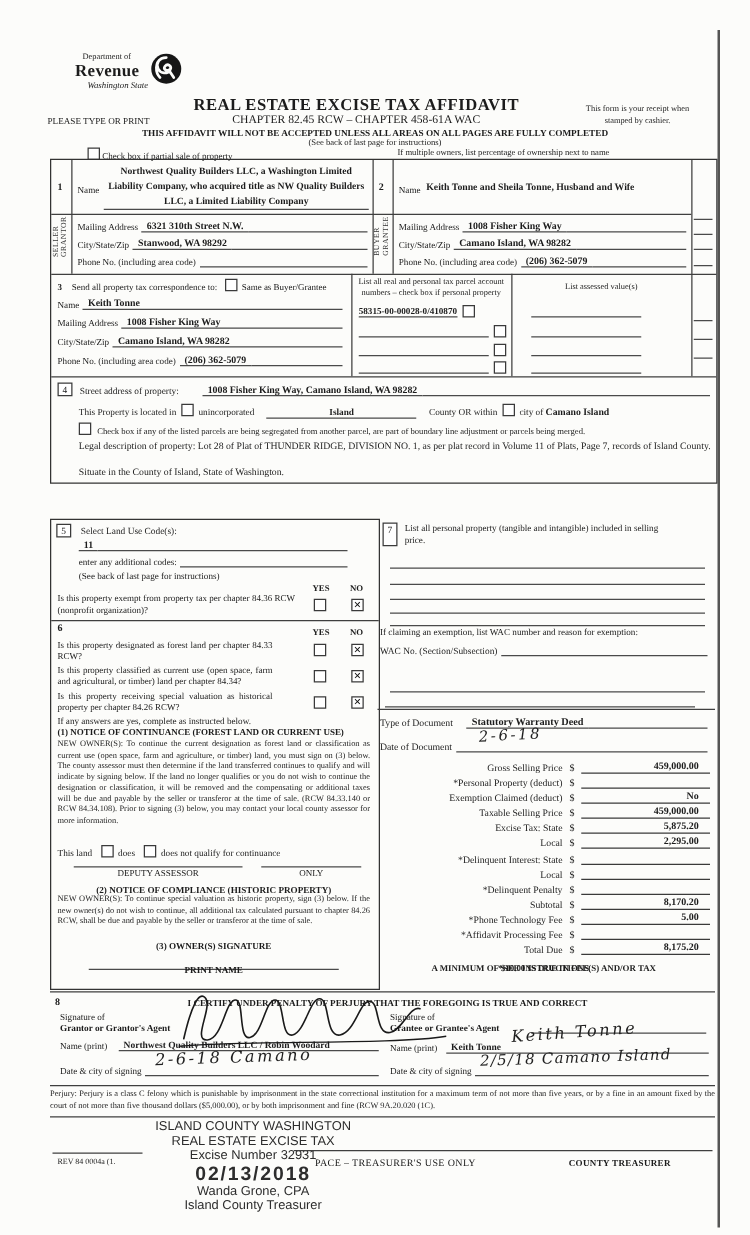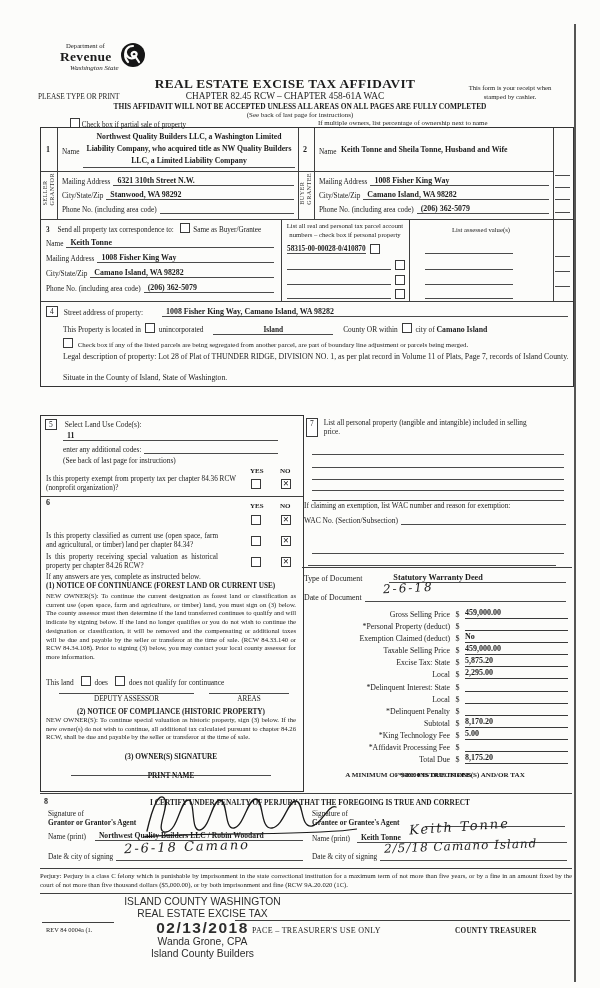--- a/index.html
+++ b/index.html
@@ -16,21 +16,21 @@
   .fr{display:flex;align-items:flex-end}
   .fl{flex:1;border-bottom:1px solid #4a4a4a;min-height:9px}
   .ul{border-bottom:1px solid #4a4a4a;height:9px}
   .lab{font-size:7.3px;white-space:nowrap;margin-right:3px}
   .tv{font-weight:bold;font-size:7.9px;white-space:nowrap;padding:0 4px}
   .vlab{writing-mode:vertical-rl;transform:rotate(180deg);font-size:6.2px;letter-spacing:.4px;line-height:6.6px;color:#333}
   .hand{font-style:italic;font-family:"DejaVu Serif",serif;color:#1f1f1f}
   .mrow{display:flex;align-items:flex-end;height:10.4px;margin-top:1.7px}
   .mlab{width:148px;text-align:right;font-size:7.8px;white-space:nowrap}
   .mcur{width:15px;text-align:center;font-size:8px}
-  .mval{flex:1;border-bottom:1px solid #3a3a3a;font-size:8px;font-weight:bold;padding-right:9px;min-height:10px;line-height:10px}
+  .mval{flex:1;border-bottom:1px solid #3a3a3a;text-align:right;font-size:8px;font-weight:bold;padding-right:9px;min-height:10px;line-height:10px}
   .sans{font-family:"Liberation Sans",sans-serif}
   .p67{font-size:6.7px;line-height:1.3}
   .p73{font-size:7.3px}
   .p78{font-size:7.8px}
   .q{font-size:7.2px;line-height:1.25;width:172px;text-align:justify}
 </style>
 </head>
 <body>
 
 <div class="page">
@@ -224,20 +224,21 @@
     <div class="a b" style="left:239px;top:51px;font-size:7px">NO</div>
     <div class="a q" style="left:5px;top:59px;width:190px">Is this property exempt from property tax per chapter 84.36 RCW (nonprofit organization)?</div>
     <span class="a cb" style="left:210px;top:63px"></span>
     <span class="a cb" style="left:240px;top:63px">✕</span>
 
     <div class="a hl" style="left:0;top:80px;width:262px"></div>
     <div class="a b" style="left:5px;top:82px;font-size:8px">6</div>
     <div class="a b" style="left:209px;top:86px;font-size:7px">YES</div>
     <div class="a b" style="left:239px;top:86px;font-size:7px">NO</div>
 
+    <div class="a q" style="left:5px;top:96px">Is this property designated as forest land per chapter 84.33 RCW?</div>
     <span class="a cb" style="left:210px;top:99px"></span>
     <span class="a cb" style="left:240px;top:99px">✕</span>
 
     <div class="a q" style="left:5px;top:116px">Is this property classified as current use (open space, farm and agricultural, or timber) land per chapter 84.34?</div>
     <span class="a cb" style="left:210px;top:120px"></span>
     <span class="a cb" style="left:240px;top:120px">✕</span>
 
     <div class="a q" style="left:5px;top:137px">Is this property receiving special valuation as historical property per chapter 84.26 RCW?</div>
     <span class="a cb" style="left:210px;top:141px"></span>
     <span class="a cb" style="left:240px;top:141px">✕</span>
@@ -250,21 +251,21 @@
       <span>This land</span>
       <span class="cb" style="margin:0 2px 0 5px"></span>
       <span>does</span>
       <span class="cb" style="margin:0 2px 0 5px"></span>
       <span>does not qualify for continuance</span>
     </div>
 
     <div class="a ul" style="left:18px;top:268px;width:135px"></div>
     <div class="a ul" style="left:168px;top:268px;width:80px"></div>
     <div class="a b c" style="left:18px;top:279px;width:135px;font-size:7.2px;font-weight:normal">DEPUTY ASSESSOR</div>
-    <div class="a c" style="left:168px;top:279px;width:80px;font-size:7.2px">AREAS</div>
+    <div class="a c" style="left:168px;top:279px;width:80px;font-size:7.2px">ONLY</div>
 
     <div class="a b c" style="left:5px;top:291px;width:250px;font-size:7.3px">(2) NOTICE OF COMPLIANCE (HISTORIC PROPERTY)</div>
     <div class="a p67 just" style="left:5px;top:300px;width:250px">NEW OWNER(S):  To continue special valuation as historic property, sign (3) below.  If the new owner(s) do not wish to continue, all additional tax calculated pursuant to chapter 84.26 RCW, shall be due and payable by the seller or transferor at the time of sale.</div>
 
     <div class="a b c" style="left:5px;top:336px;width:250px;font-size:7.3px">(3)  OWNER(S) SIGNATURE</div>
     <div class="a ul" style="left:30px;top:350px;width:200px"></div>
     <div class="a b c" style="left:5px;top:355px;width:250px;font-size:7.3px">PRINT NAME</div>
   </div>
 
   <div class="a" style="left:302px;top:415px;width:270px;height:375px">
@@ -283,21 +284,21 @@
       <span class="lab" style="font-size:7.5px">WAC No. (Section/Subsection)</span>
         <span class="fl"></span>
     </div>
     <div class="a ul" style="left:10px;top:129px;width:252px"></div>
     <div class="a ul" style="left:6px;top:141px;width:248px"></div>
 
     <div class="a hl" style="left:0;top:152px;width:270px"></div>
 
     <div class="a fr" style="left:2px;top:158px;width:262px">
       <span class="lab" style="font-size:7.8px">Type of Document</span>
-      <span class="tv ul" style="margin-left:24px;font-size:8.2px">Statutory Warranty Deed</span>
+      <span class="tv ul" style="margin-left:8px;font-size:8.2px">Statutory Warranty Deed</span>
       <span class="fl"></span>
     </div>
     <div class="a fr" style="left:2px;top:173px;width:262px;height:14px">
       <span class="lab" style="font-size:7.8px">Date of Document</span>
       <span class="fl" style="position:relative">
         <span class="hand a" style="left:18px;top:-11px;font-size:12px;transform:rotate(-3deg);letter-spacing:2px">2-6-18</span>
       </span>
     </div>
 
     <div class="a" style="left:0;top:192px;width:266px">
@@ -345,21 +346,21 @@
           <span class="mlab">*Delinquent Penalty</span>
           <span class="mcur">$</span>
           <span class="mval"></span>
         </div>
       <div class="mrow">
           <span class="mlab">Subtotal</span>
           <span class="mcur">$</span>
           <span class="mval">8,170.20</span>
         </div>
       <div class="mrow">
-          <span class="mlab">*King Technology Fee</span>
+          <span class="mlab">*Phone Technology Fee</span>
           <span class="mcur">$</span>
           <span class="mval">5.00</span>
         </div>
       <div class="mrow">
           <span class="mlab">*Affidavit Processing Fee</span>
           <span class="mcur">$</span>
           <span class="mval"></span>
         </div>
       <div class="mrow">
           <span class="mlab">Total Due</span>
@@ -418,23 +419,24 @@
     </div>
     <div class="a hl" style="left:0;top:75px;width:532px"></div>
   </div>
 
   <div class="a p67 just" style="left:40px;top:872px;width:532px">Perjury:  Perjury is a class C felony which is punishable by imprisonment in the state correctional institution for a maximum term of not more than five years, or by a fine in an amount fixed by the court of not more than five thousand dollars ($5,000.00), or by both imprisonment and fine (RCW 9A.20.020 (1C).</div>
   <div class="a hl" style="left:40px;top:893px;width:532px"></div>
 
   <div class="a c sans" style="left:95px;top:896px;width:215px;color:#2d2d2d;line-height:1.12">
     <div style="font-size:10.3px">ISLAND COUNTY WASHINGTON</div>
     <div style="font-size:10.3px">REAL ESTATE EXCISE TAX</div>
+    <div style="font-size:10.3px">Excise Number 32931</div>
     <div class="b" style="font-size:15.5px;letter-spacing:1.5px">02/13/2018</div>
     <div style="font-size:10.3px">Wanda Grone, CPA</div>
-    <div style="font-size:10.3px">Island County Builders</div>
+    <div style="font-size:10.3px">Island County Treasurer</div>
   </div>
 
   <div class="a hl" style="left:42px;top:922px;width:72px"></div>
   <div class="a" style="left:46px;top:926px;font-size:6.4px">REV 84 0004a (1.</div>
   <div class="a hl" style="left:235px;top:920px;width:335px"></div>
   <div class="a" style="left:252px;top:926px;font-size:8px;letter-spacing:.3px">PACE – TREASURER'S USE ONLY</div>
   <div class="a b" style="left:455px;top:927px;font-size:7.2px;letter-spacing:.3px">COUNTY TREASURER</div>
 
 </div>
 

